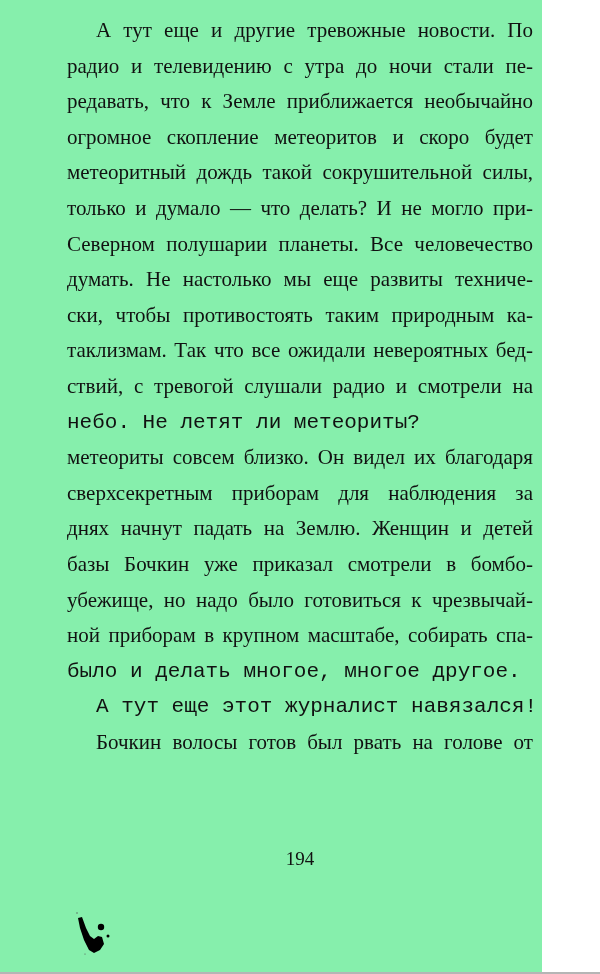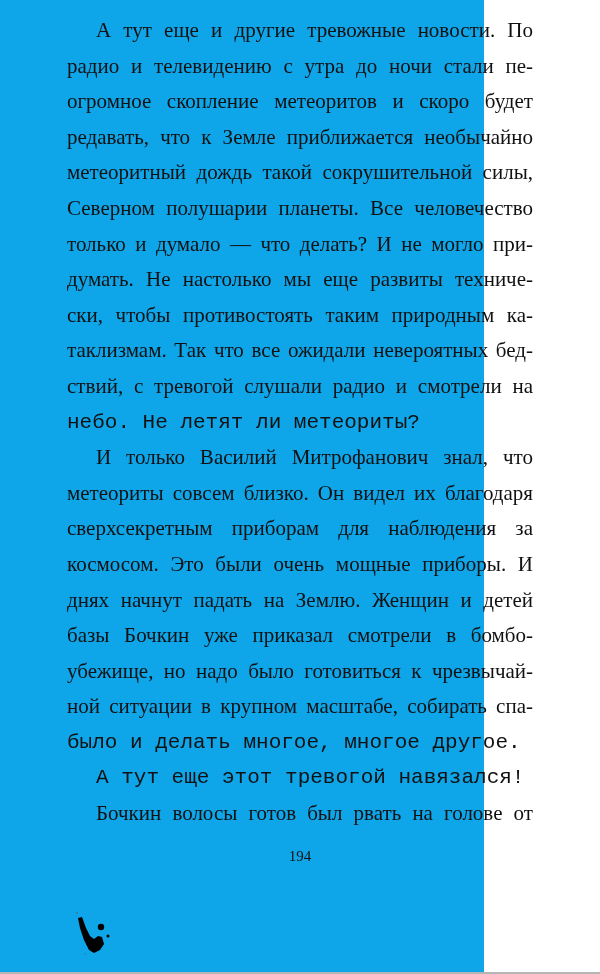--- a/index.html
+++ b/index.html
@@ -1,66 +1,64 @@
 <!DOCTYPE html>
 <html><head>
 <meta charset="utf-8">
 <style>
   html, body { margin: 0; padding: 0; background: #ffffff; }
   body { width: 600px; height: 974px; position: relative; overflow: hidden; }
   .page {
-    position: absolute; left: 0; top: 0; width: 484px; height: 972px;
-    background: #0ea5e9;
+    position: absolute; left: 0; top: 0; width: 542px; height: 972px;
+    background: #86efac;
   }
   .text {
     position: absolute; left: 67px; top: 13px; width: 466px;
     font-family: "Liberation Serif", serif;
     font-size: 21px; line-height: 35.6px; color: #111111;
   }
   .line {
     display: block; height: 35.6px; white-space: nowrap;
     text-align: justify; text-align-last: justify;
   }
   .line.indent { padding-left: 29px; }
   .line.last { text-align-last: left; font-family: Liberation Mono, monospace; }
   .page-number {
     position: absolute; left: 0; width: 600px; top: 848px;
     text-align: center; font-family: "Liberation Serif", serif;
-    font-size: 15px; color: #111;
+    font-size: 19px; color: #111;
   }
   .ink-blot { position: absolute; left: 74px; top: 912px; width: 40px; height: 46px; }
   .bottom-rule { position: absolute; left: 0; top: 972px; width: 600px; height: 2px; background: #b5b5b5; }
 </style>
 </head>
 <body>
 
 <div class="page">
   <div class="text">
     <span class="line indent">А тут еще и другие тревожные новости. По</span>
     <span class="line">радио и телевидению с утра до ночи стали пе-</span>
+    <span class="line">редавать, что к Земле приближается необычайно</span>
     <span class="line">огромное скопление метеоритов и скоро будет</span>
-    <span class="line">редавать, что к Земле приближается необычайно</span>
     <span class="line">метеоритный дождь такой сокрушительной силы,</span>
+    <span class="line">только и думало — что делать? И не могло при-</span>
     <span class="line">Северном полушарии планеты. Все человечество</span>
-    <span class="line">только и думало — что делать? И не могло при-</span>
     <span class="line">думать. Не настолько мы еще развиты техниче-</span>
     <span class="line">ски, чтобы противостоять таким природным ка-</span>
     <span class="line">таклизмам. Так что все ожидали невероятных бед-</span>
     <span class="line">ствий, с тревогой слушали радио и смотрели на</span>
     <span class="line last">небо. Не летят ли метеориты?</span>
-    <span class="line indent">И только Василий Митрофанович знал, что</span>
     <span class="line">метеориты совсем близко. Он видел их благодаря</span>
     <span class="line">сверхсекретным приборам для наблюдения за</span>
-    <span class="line">космосом. Это были очень мощные приборы. И</span>
     <span class="line">днях начнут падать на Землю. Женщин и детей</span>
     <span class="line">базы Бочкин уже приказал смотрели в бомбо-</span>
     <span class="line">убежище, но надо было готовиться к чрезвычай-</span>
-    <span class="line">ной ситуации в крупном масштабе, собирать спа-</span>
+    <span class="line">ной приборам в крупном масштабе, собирать спа-</span>
     <span class="line last">было и делать многое, многое другое.</span>
-    <span class="line indent last">А тут еще этот тревогой навязался!</span>
+    <span class="line indent last">А тут еще этот журналист навязался!</span>
     <span class="line indent">Бочкин волосы готов был рвать на голове от</span>
   </div>
 
   <div class="page-number">194</div>
 
   <svg class="ink-blot" viewBox="0 0 40 46">
     <path d="M4 6 L8 5 L12 16 L16 24 L20 27 L24 24 L28 25 L30 32 L26 38 L20 41 L15 38 L10 28 L6 16 Z" fill="#000"></path>
     <circle cx="27" cy="15" r="3.2" fill="#000"></circle>
     <circle cx="34" cy="24" r="1.5" fill="#000"></circle>
     <circle cx="3" cy="1" r="0.7" fill="#555"></circle>

